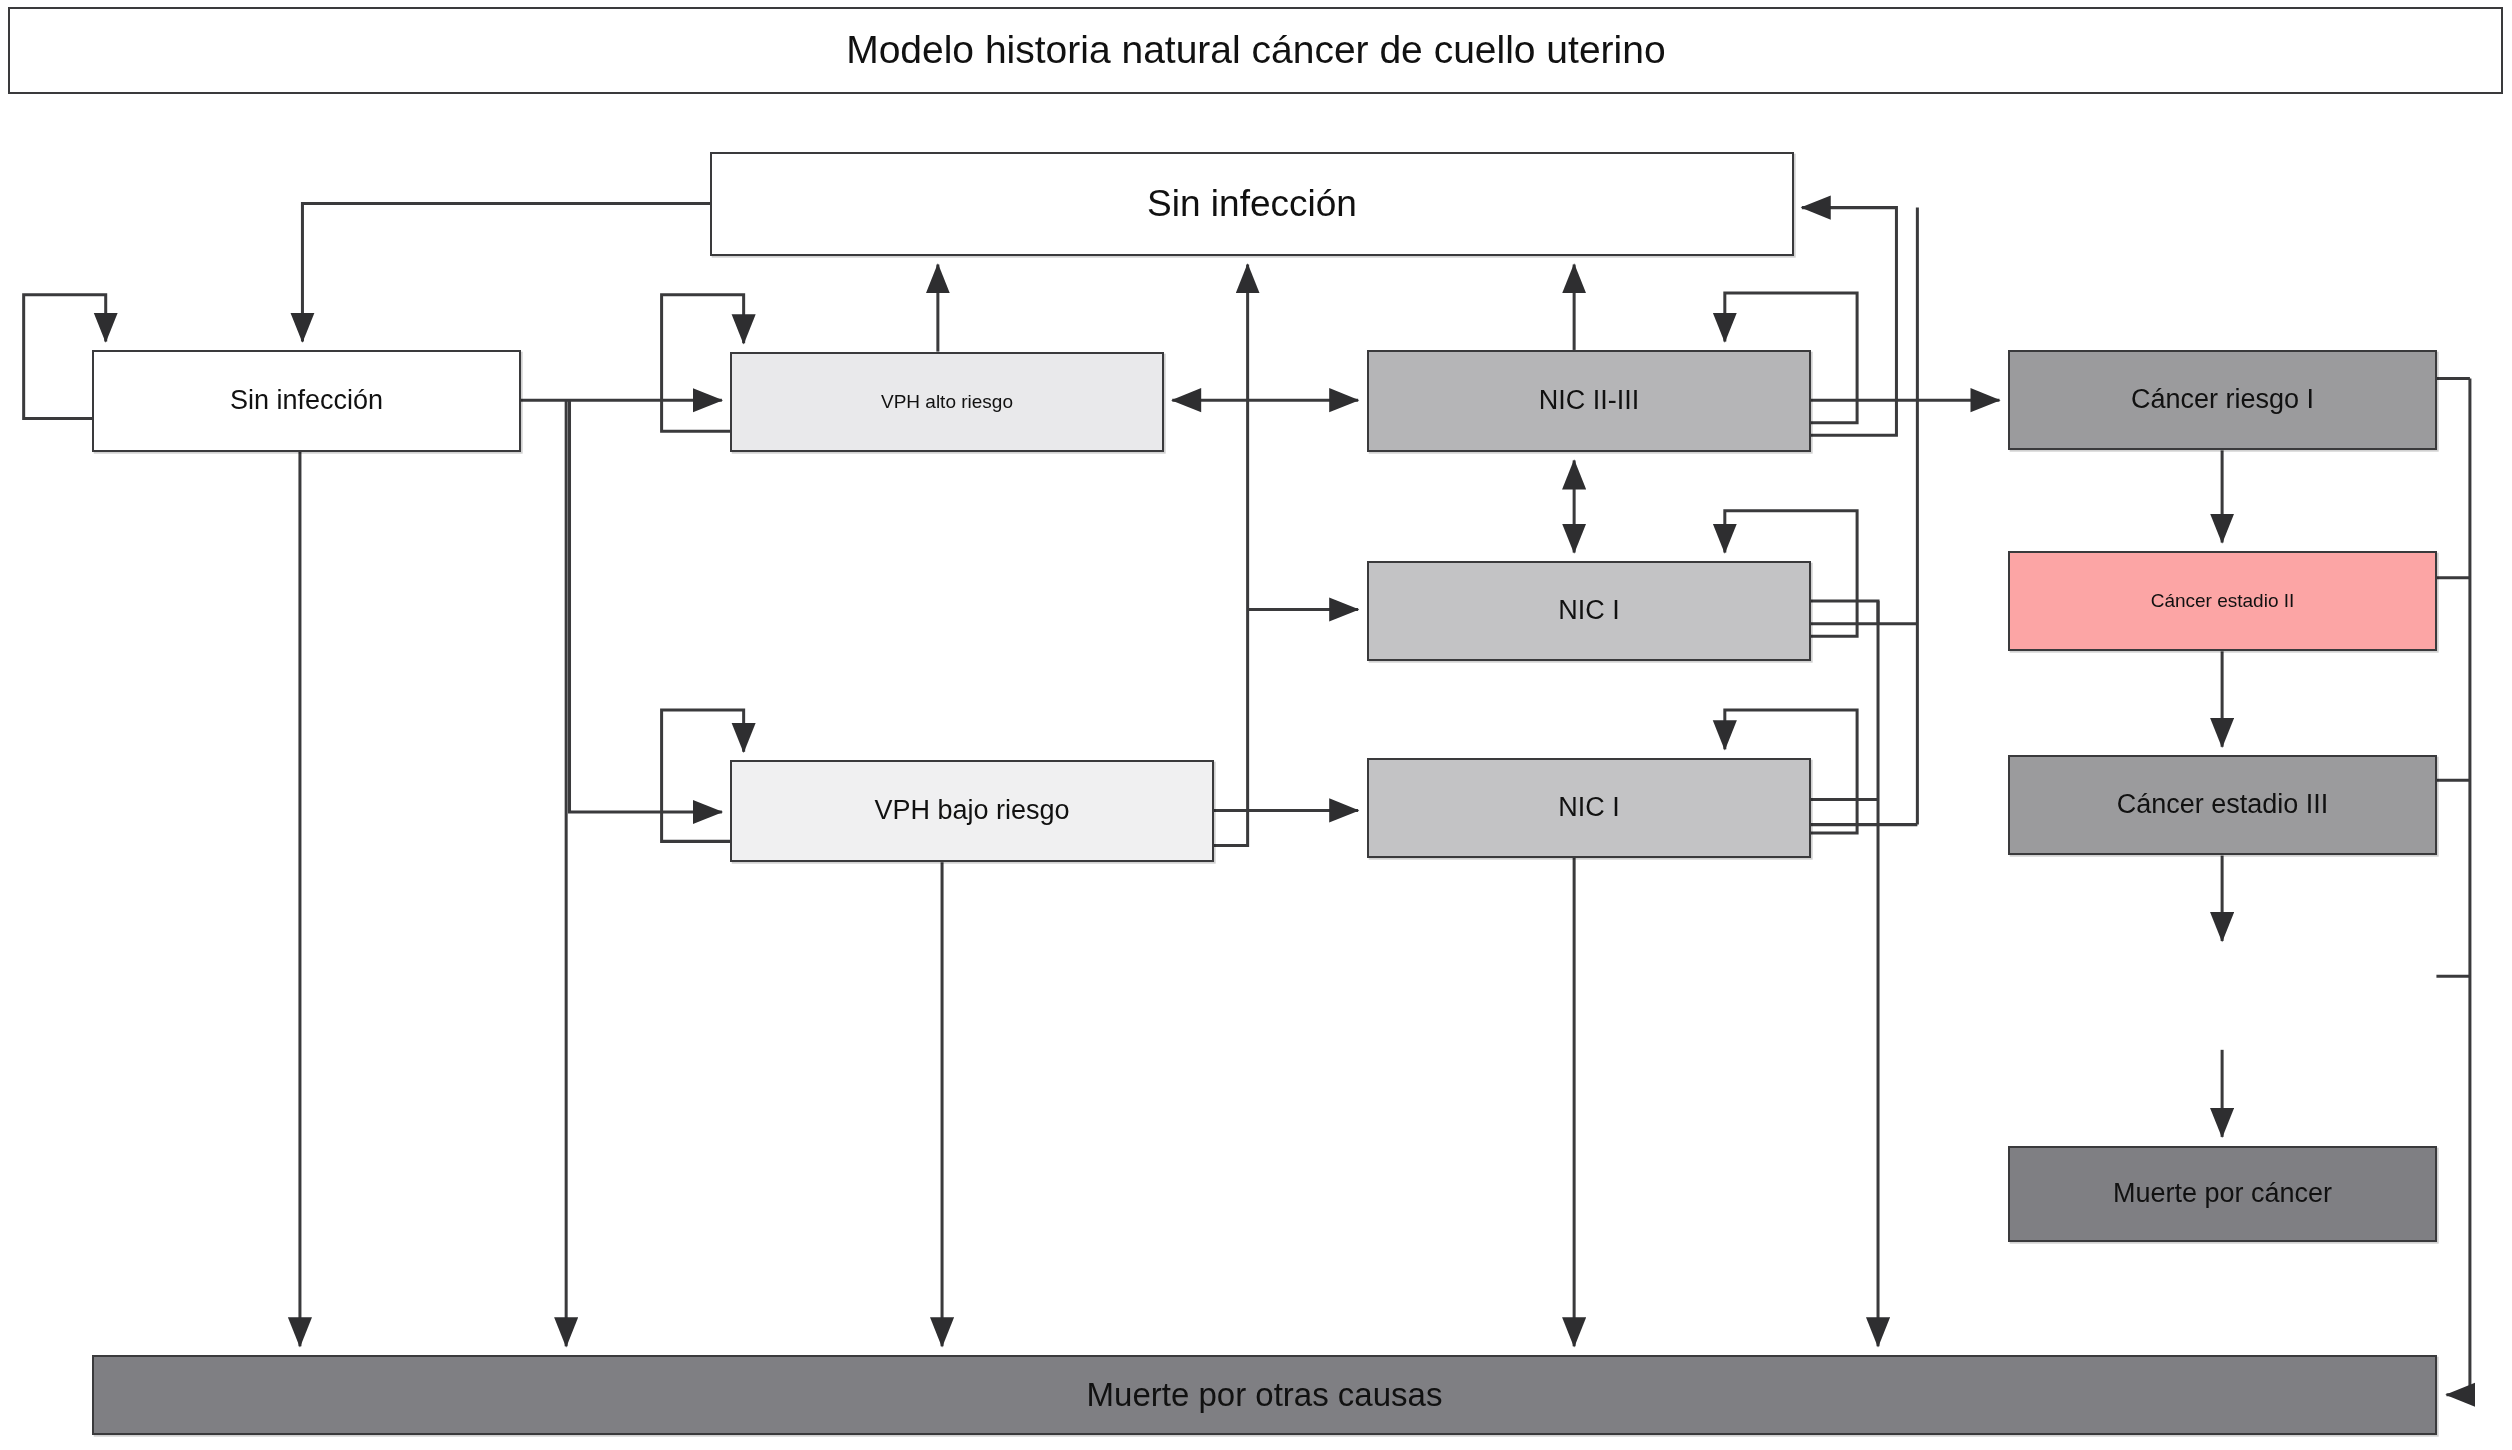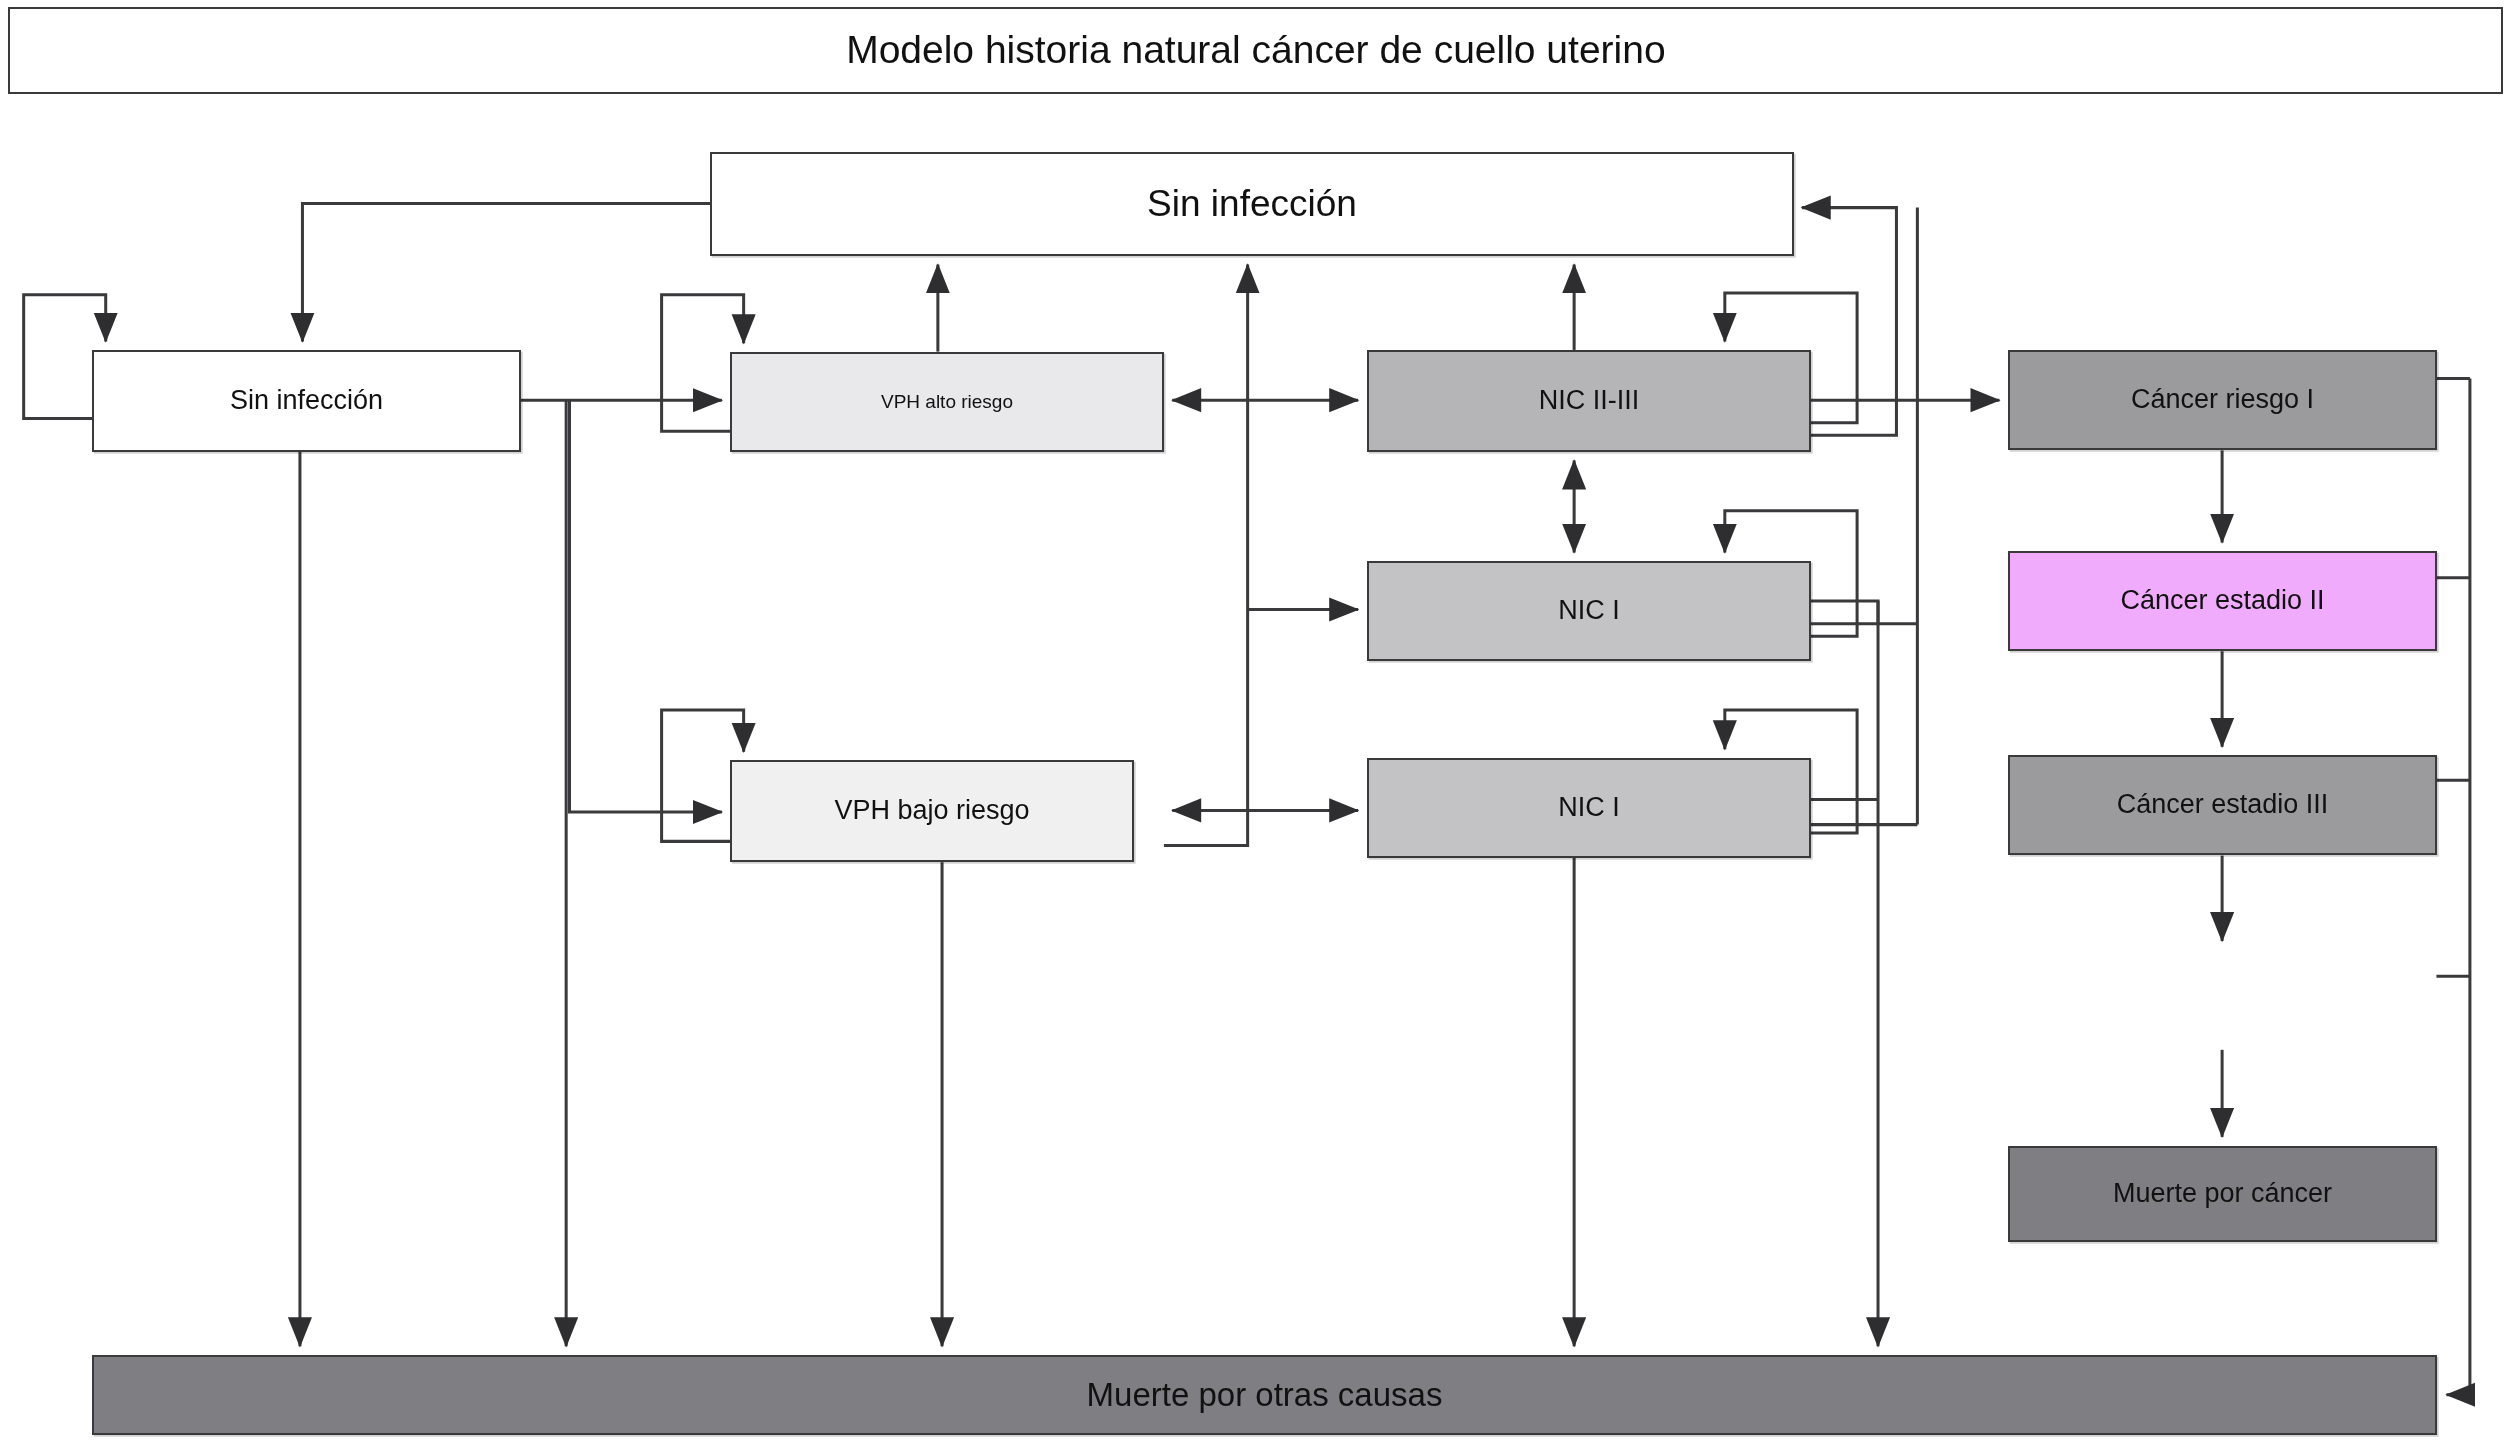--- a/index.html
+++ b/index.html
@@ -113,33 +113,33 @@
   </div>
 
   <div class="node shadow" style="left:1367px;top:350px;width:444px;height:102px;background:#b5b5b7;font-size:27px;">
     <span>NIC II-III</span>
   </div>
 
   <div class="node shadow" style="left:1367px;top:561px;width:444px;height:100px;background:#c3c3c5;font-size:27px;">
     <span>NIC I</span>
   </div>
 
-  <div class="node shadow" style="left:730px;top:760px;width:404px;height:102px;background:#f0f0f1;font-size:27px;">
+  <div class="node shadow" style="left:730px;top:760px;width:484px;height:102px;background:#f0f0f1;font-size:27px;">
     <span>VPH bajo riesgo</span>
   </div>
 
   <div class="node shadow" style="left:1367px;top:758px;width:444px;height:100px;background:#c3c3c5;font-size:27px;">
     <span>NIC I</span>
   </div>
 
   <div class="node shadow" style="left:2008px;top:350px;width:429px;height:100px;background:#9b9b9d;font-size:27px;">
     <span>Cáncer riesgo I</span>
   </div>
 
-  <div class="node shadow" style="left:2008px;top:551px;width:429px;height:100px;background:#f0abfc;font-size:27px;">
+  <div class="node shadow" style="left:2008px;top:551px;width:429px;height:100px;background:#fca5a5;font-size:19px;">
     <span>Cáncer estadio II</span>
   </div>
 
   <div class="node shadow" style="left:2008px;top:755px;width:429px;height:100px;background:#9b9b9d;font-size:27px;">
     <span>Cáncer estadio III</span>
   </div>
 
 
   <div class="node shadow" style="left:2008px;top:1146px;width:429px;height:96px;background:#7f7f83;font-size:27px;">
     <span>Muerte por cáncer</span>

